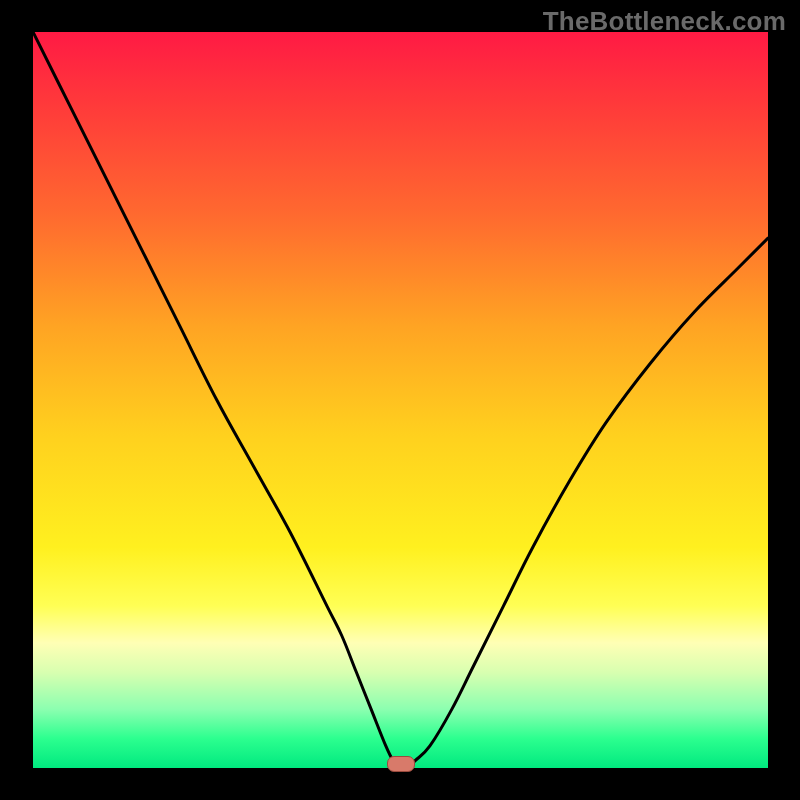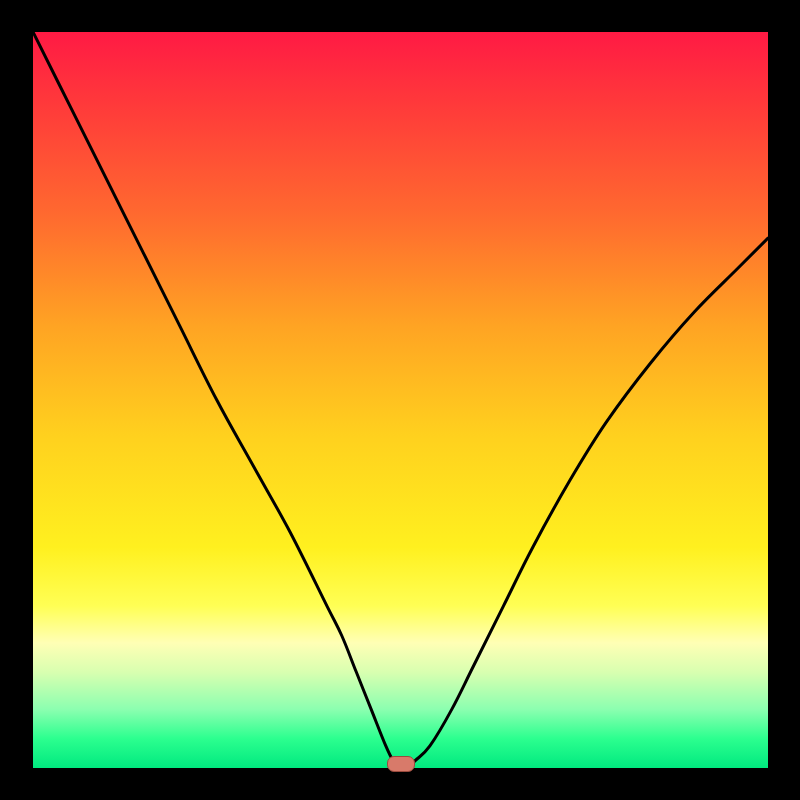--- a/index.html
+++ b/index.html
@@ -72,13 +72,14 @@
 <div class="frame">
   <div class="plot-area">
 
     <svg class="curve" viewBox="0 0 735 736" preserveAspectRatio="none">
       <path id="curve-path" d="M 0.0 0.0 C 6.6 13.2, 23.5 47.1, 36.8 73.6 C 50.0 100.1, 60.3 120.7, 73.5 147.2 C 86.7 173.7, 97.0 194.3, 110.3 220.8 C 123.5 247.3, 133.8 267.9, 147.0 294.4 C 160.2 320.9, 170.5 342.8, 183.8 368.0 C 197.0 393.2, 207.3 410.4, 220.5 434.2 C 233.7 458.1, 244.0 475.3, 257.3 500.5 C 270.5 525.7, 284.7 555.5, 294.0 574.1 C 303.3 592.6, 303.4 591.6, 308.7 603.5 C 314.0 615.4, 318.1 627.1, 323.4 640.3 C 328.7 653.6, 332.8 663.9, 338.1 677.1 C 343.4 690.4, 348.8 704.6, 352.8 713.9 C 356.8 723.2, 357.5 724.7, 360.1 728.6 C 362.8 732.6, 364.9 734.7, 367.5 736.0 C 370.1 737.3, 372.2 737.3, 374.9 736.0 C 377.5 734.7, 378.2 732.6, 382.2 728.6 C 386.2 724.7, 390.3 723.2, 396.9 713.9 C 403.5 704.6, 411.0 691.7, 418.9 677.1 C 426.9 662.5, 431.7 651.5, 441.0 633.0 C 450.3 614.4, 459.8 595.3, 470.4 574.1 C 481.0 552.9, 487.9 537.7, 499.8 515.2 C 511.7 492.7, 523.3 471.5, 536.5 449.0 C 549.8 426.4, 558.7 411.3, 573.3 390.1 C 587.9 368.9, 601.5 351.1, 617.4 331.2 C 633.3 311.3, 645.6 296.9, 661.5 279.7 C 677.4 262.5, 692.4 248.8, 705.6 235.5 C 718.8 222.3, 729.7 211.4, 735.0 206.1" fill="none" stroke="#000000" stroke-width="3" stroke-linecap="round" stroke-linejoin="round"></path>
     </svg>
 
     <div class="marker" id="marker" style="left: 367.5px; top: 732px; background: rgb(216, 122, 106); border-color: rgb(154, 74, 61);"></div>
   </div>
 
+  <div class="watermark">TheBottleneck.com</div>
 </div>
 
 </body></html>

